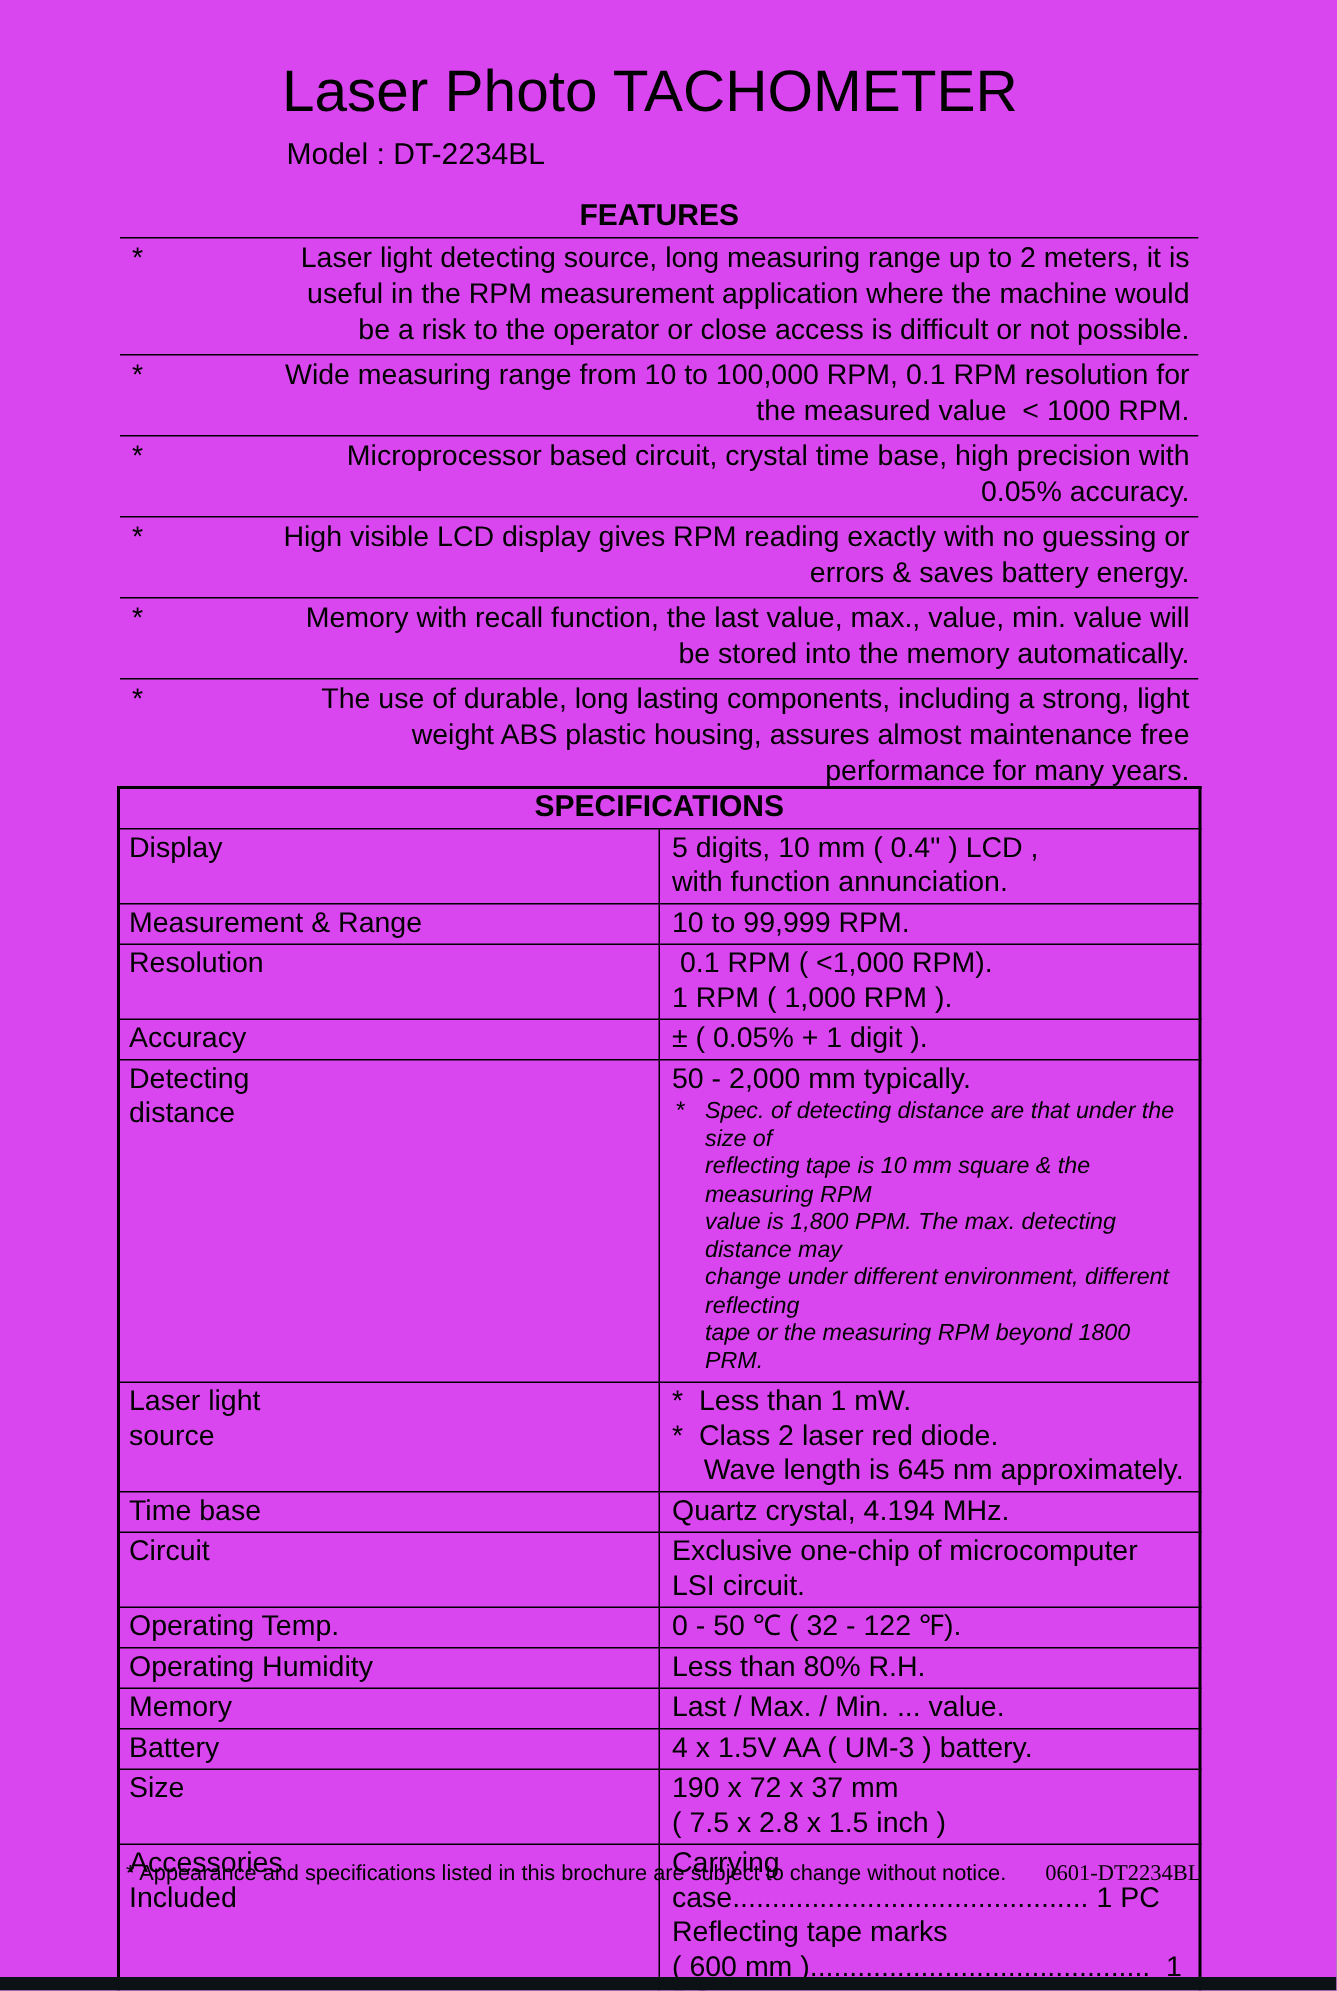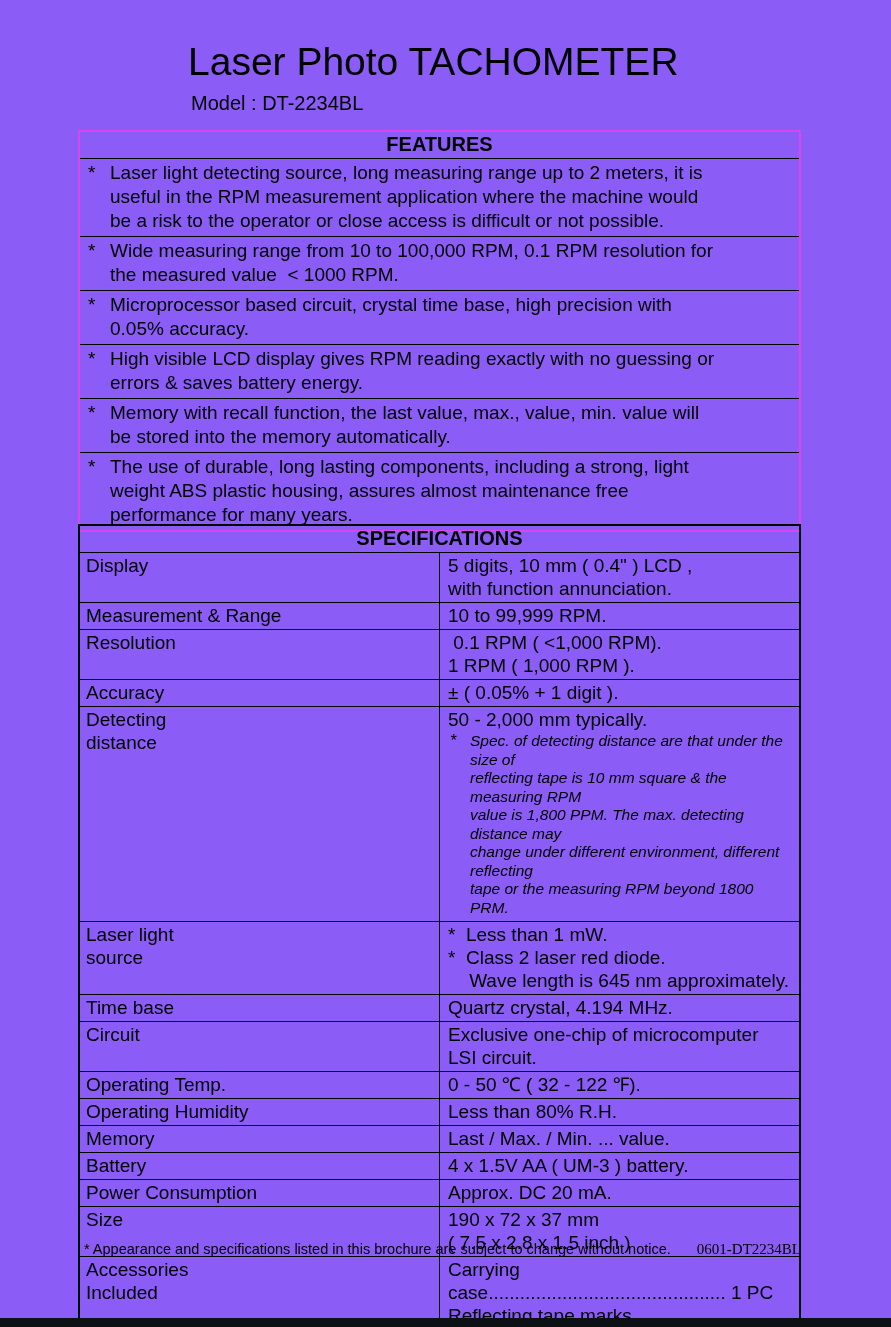--- a/index.html
+++ b/index.html
@@ -1,20 +1,20 @@
 <!DOCTYPE html>
 <html><head>
 <meta charset="utf-8">
 <style>
   * { margin:0; padding:0; box-sizing:border-box; }
   html,body { background:#9a9a9a; }
   .page {
     position:relative;
     width:891px; height:1327px;
-    background:#8b5cf6;
+    background:#d946ef;
     font-family:"Liberation Sans", sans-serif;
     color:#000;
     overflow:hidden;
     margin:0 auto;
   }
   .title {
     position:absolute; left:188px; top:40px;
     font-size:39px; font-weight:500; letter-spacing:0px;
     white-space:nowrap;
   }
@@ -30,21 +30,21 @@
   .features th {
     border:1px solid #000; font-size:20px; font-weight:700;
     text-align:center; padding:1px 0 2px 0;
   }
   .features td {
     border:1px solid #000; padding:2px 6px 3px 8px;
     font-size:19px; line-height:24px; vertical-align:top;
   }
   .feature-cell-inner { display:flex; align-items:flex-start; }
   .bullet { flex:0 0 22px; font-size:19px; }
-  .ftext { flex:1; white-space:pre-wrap; }
+  .ftext { flex:1; white-space:pre-wrap;text-align:right; }
   .specs {
     position:absolute; left:78px; top:524px; width:723px;
     border:2px solid #000;
   }
   .specs th {
     border:1px solid #000; font-size:20px; font-weight:700;
     padding:1px 0 2px 0;
   }
   .specs td {
     border:1px solid #000; vertical-align:top;
@@ -232,26 +232,20 @@
             <div class="vtext">Last / Max. / Min. ... value.</div>
           </td>
         </tr>
         <tr>
           <td class="label-cell">Battery</td>
           <td class="value-cell">
             <div class="vtext">4 x 1.5V AA ( UM-3 ) battery.</div>
           </td>
         </tr>
         <tr>
-          <td class="label-cell">Power Consumption</td>
-          <td class="value-cell">
-            <div class="vtext">Approx. DC 20 mA.</div>
-          </td>
-        </tr>
-        <tr>
           <td class="label-cell">Size</td>
           <td class="value-cell">
             <div class="vtext">190 x 72 x 37 mm
 ( 7.5 x 2.8 x 1.5 inch )</div>
           </td>
         </tr>
         <tr>
           <td class="label-cell">Accessories
 Included</td>
           <td class="value-cell">

